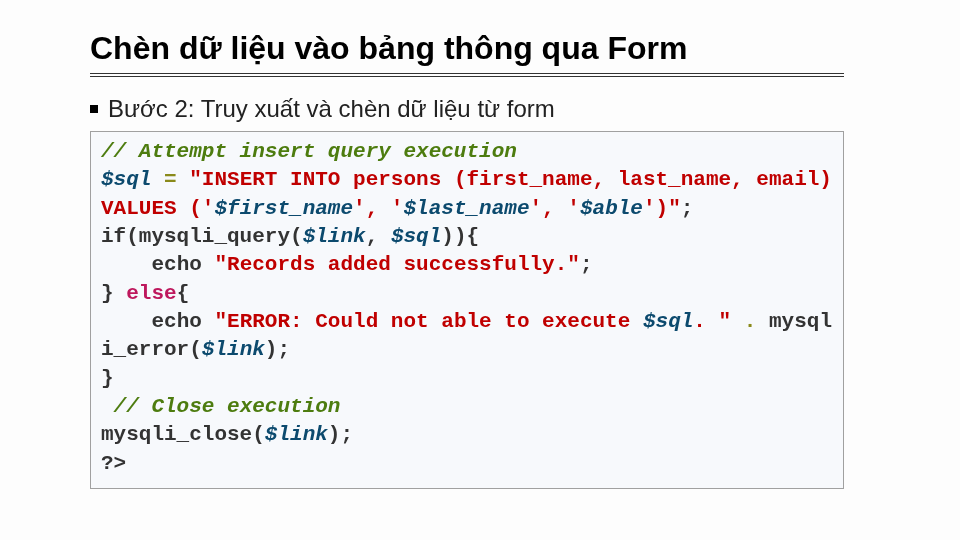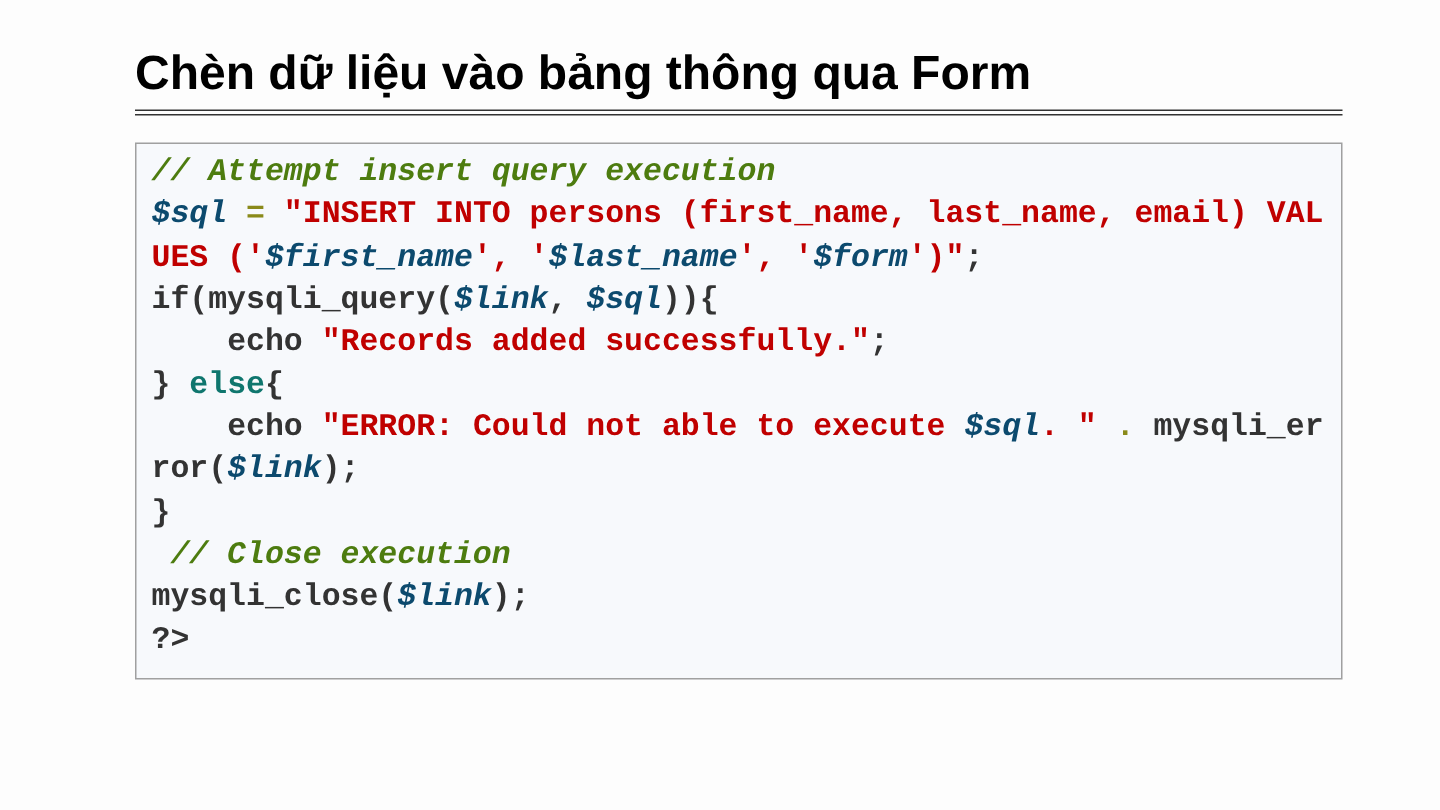--- a/index.html
+++ b/index.html
@@ -5,21 +5,21 @@
   body {
     margin: 0;
     padding: 0;
     width: 960px;
     height: 540px;
     background: #fdfdfd;
     font-family: Arial, sans-serif;
     overflow: hidden;
   }
   .slide {
-    padding: 30px 65px 0 90px;
+    padding: 30px 116px 0 90px;
   }
   .title {
     font-size: 32px;
     font-weight: bold;
     color: #000;
     border-bottom: 4px double #333;
     padding-bottom: 6px;
     margin-bottom: 18px;
   }
   .bullet-row {
@@ -45,31 +45,35 @@
     line-height: 1.35;
     font-weight: bold;
     color: #333;
     white-space: pre-wrap;
     word-break: break-all;
   }
   .comment { color: #4d7c0f; font-style: italic; }
   .var { color: #0c4a6e; font-style: italic; }
   .op { color: #8a8a1a; }
   .str { color: #c00000; }
-  .kw { color: #0f766e; }
+  .kw { color: #be185d; }
 </style>
 </head>
 <body>
 
 <div class="slide">
   <div class="title">Chèn dữ liệu vào bảng thông qua Form</div>
 
+  <div class="bullet-row">
+    <span class="bullet"></span>
+    <span>Bước 2: Truy xuất và chèn dữ liệu từ form</span>
+  </div>
 
   <div class="code-box"><span class="comment">// Attempt insert query execution</span>
-<span class="var">$sql</span><span class="op"> = </span><span class="str">"INSERT INTO persons (first_name, last_name, email) VALUES ('</span><span class="var">$first_name</span><span class="str">', '</span><span class="var">$last_name</span><span class="str">', '</span><span class="var">$form</span><span class="str">')"</span><span>;</span>
+<span class="var">$sql</span><span class="op"> = </span><span class="str">"INSERT INTO persons (first_name, last_name, email) VALUES ('</span><span class="var">$first_name</span><span class="str">', '</span><span class="var">$last_name</span><span class="str">', '</span><span class="var">$able</span><span class="str">')"</span><span>;</span>
 <span>if(mysqli_query(</span><span class="var">$link</span><span>, </span><span class="var">$sql</span><span>)){</span>
 <span>    echo </span><span class="str">"Records added successfully."</span><span>;</span>
 <span>} </span><span class="kw">else</span><span>{</span>
 <span>    echo </span><span class="str">"ERROR: Could not able to execute </span><span class="var">$sql</span><span class="str">. "</span><span class="op"> . </span><span>mysqli_error(</span><span class="var">$link</span><span>);</span>
 <span>}</span>
 <span class="comment"> // Close execution</span>
 <span>mysqli_close(</span><span class="var">$link</span><span>);</span>
 <span>?&gt;</span></div>
 </div>
 

